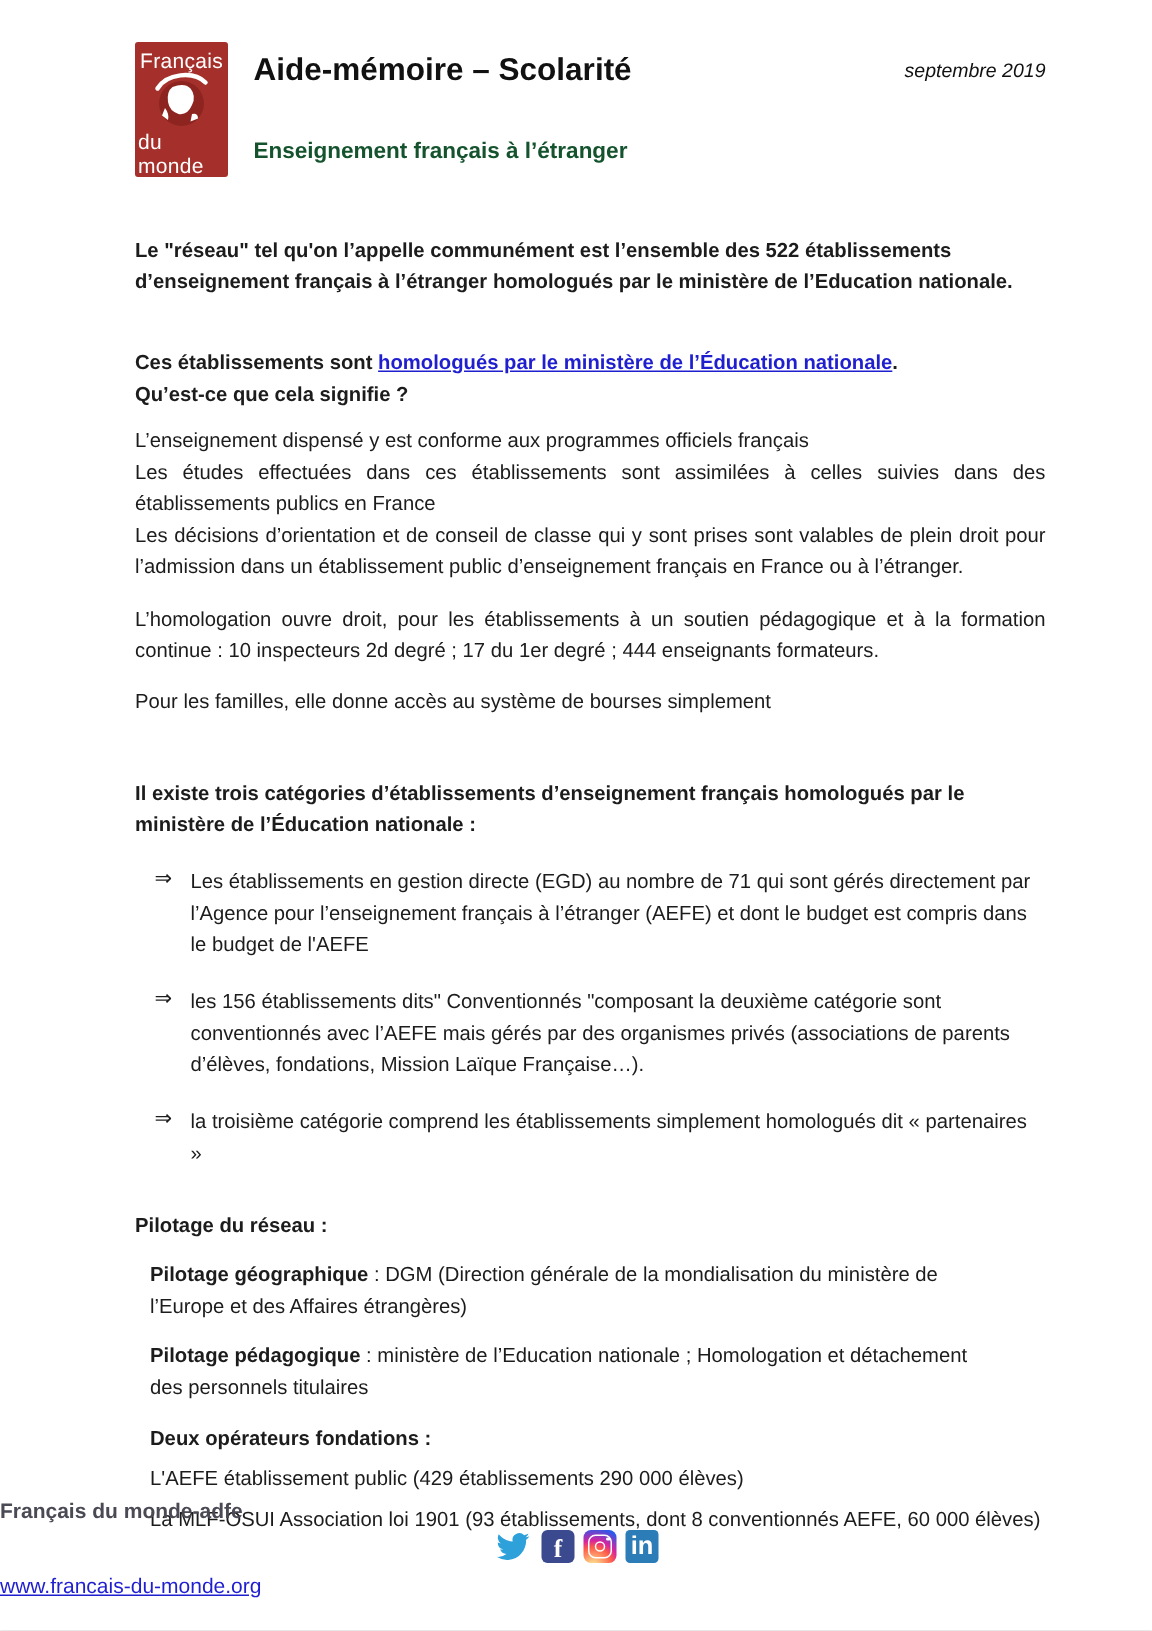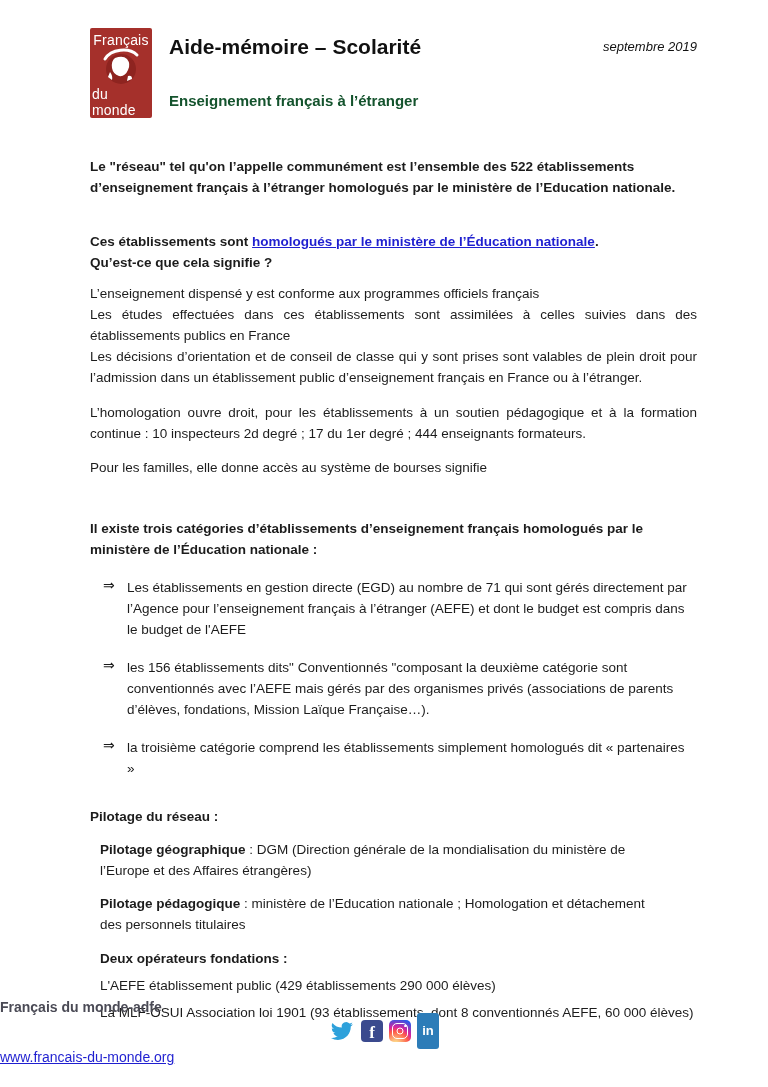--- a/index.html
+++ b/index.html
@@ -82,23 +82,23 @@
   .ig-icon {
     position: relative; width: 22px; height: 22px; border-radius: 5px;
     background: radial-gradient(circle at 30% 110%, #fdf497 0%, #fd5949 45%, #d6249f 60%, #285AEB 90%);
   }
   .ig-frame { position: absolute; inset: 3px; border: 1.6px solid #fff; border-radius: 5px; }
   .ig-lens  { position: absolute; width: 7px; height: 7px; border: 1.6px solid #fff; border-radius: 50%;
               left: 50%; top: 50%; transform: translate(-50%,-50%); }
   .ig-dot   { position: absolute; width: 2.5px; height: 2.5px; background: #fff; border-radius: 50%;
               right: 4.5px; top: 4.5px; }
   .li-icon {
-    width: 22px; height: 36px; border-radius: 3px;
+    width: 22px; height: 22px; border-radius: 3px;
     background: var(--linkedin, #2C7CB8);
-    color: #fff; font-weight: bold; font-size: 13px; line-height: 22px;
+    color: #fff; font-weight: bold; font-size: 17px; line-height: 22px;
   }
   .footer-url {
     display: inline-block; margin-top: 6px; font-size: 14px;
     color: var(--link_blue, #1F1FD0); text-decoration: underline; cursor: pointer;
   }
 </style>
 </head>
 <body>
 
 <div class="page">
@@ -135,21 +135,21 @@
     </div>
 
     <div class="para justify signif">
       <div>L’enseignement dispensé y est conforme aux programmes officiels français</div>
       <div>Les études effectuées dans ces établissements sont assimilées à celles suivies dans des établissements publics en France</div>
       <div>Les décisions d’orientation et de conseil de classe qui y sont prises sont valables de plein droit pour l’admission dans un établissement public d’enseignement français en France ou à l’étranger.</div>
     </div>
 
     <p class="para justify droits">L’homologation ouvre droit, pour les établissements à un soutien pédagogique et à la formation continue : 10 inspecteurs 2d degré ; 17 du 1er degré ; 444 enseignants formateurs.</p>
 
-    <p class="para familles">Pour les familles, elle donne accès au système de bourses signifie</p>
+    <p class="para familles">Pour les familles, elle donne accès au système de bourses simplement</p>
 
     <p class="para bold cat-heading">Il existe trois catégories d’établissements d’enseignement français homologués par le ministère de l’Éducation nationale :</p>
 
     <div class="bullet">
       <span class="arrow">⇒</span>
       <div class="para btxt">Les établissements en gestion directe (EGD) au nombre de 71 qui sont gérés directement par l’Agence pour l’enseignement français à l’étranger (AEFE) et dont le budget est compris dans le budget de l'AEFE</div>
     </div>
     <div class="bullet">
       <span class="arrow">⇒</span>
       <div class="para btxt">les 156 établissements dits" Conventionnés "composant la deuxième catégorie sont conventionnés avec l’AEFE mais gérés par des organismes privés (associations de parents d’élèves, fondations, Mission Laïque Française…).</div>

